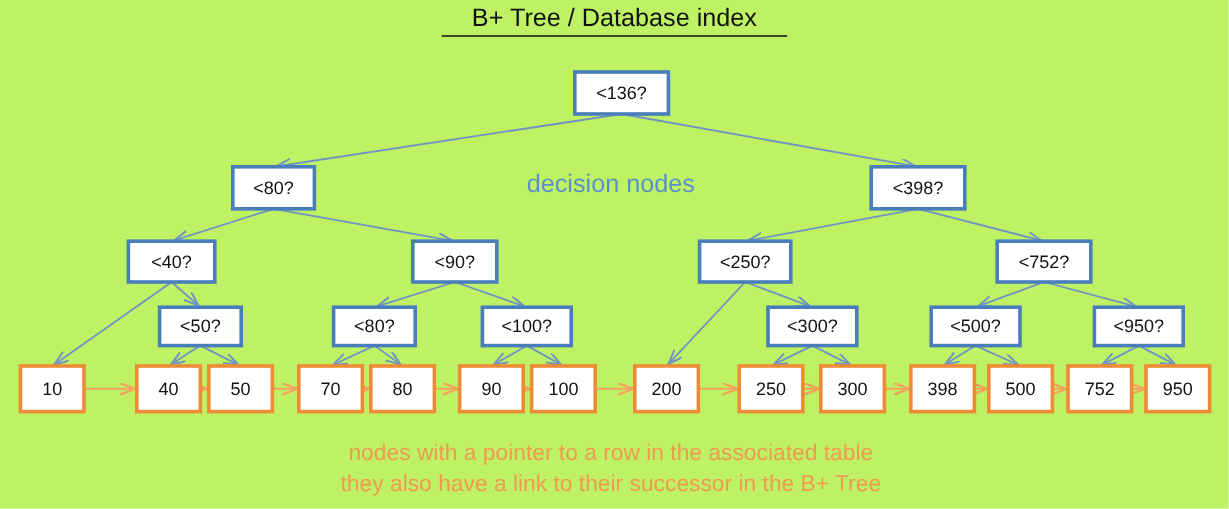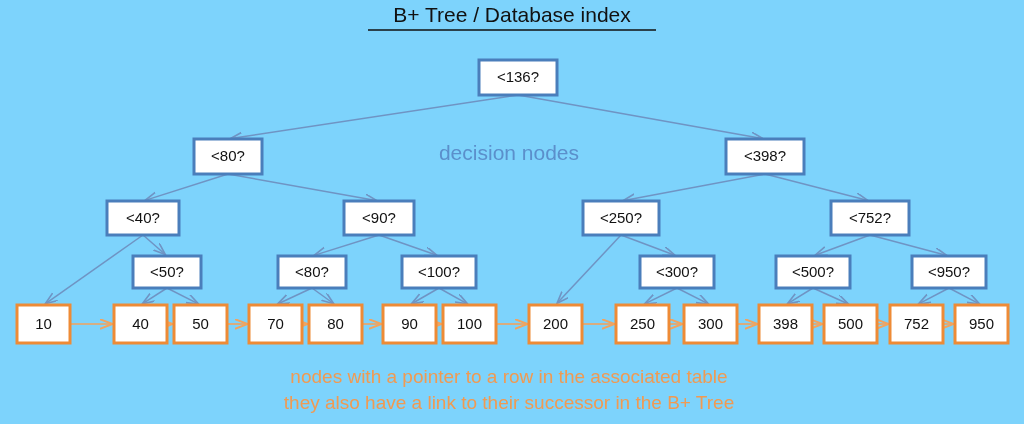--- a/index.html
+++ b/index.html
@@ -7,21 +7,21 @@
     padding: 0;
     background: #ffffff;
   }
   body {
     font-family: "Liberation Sans", sans-serif;
   }
   #canvas {
     position: relative;
     width: 1024px;
     height: 424px;
-    background: #7dd3fc;
+    background: #bef264;
     overflow: hidden;
   }
   #diagram-svg {
     position: absolute;
     left: 0;
     top: 0;
     width: 1024px;
     height: 424px;
   }
   .title-text {

